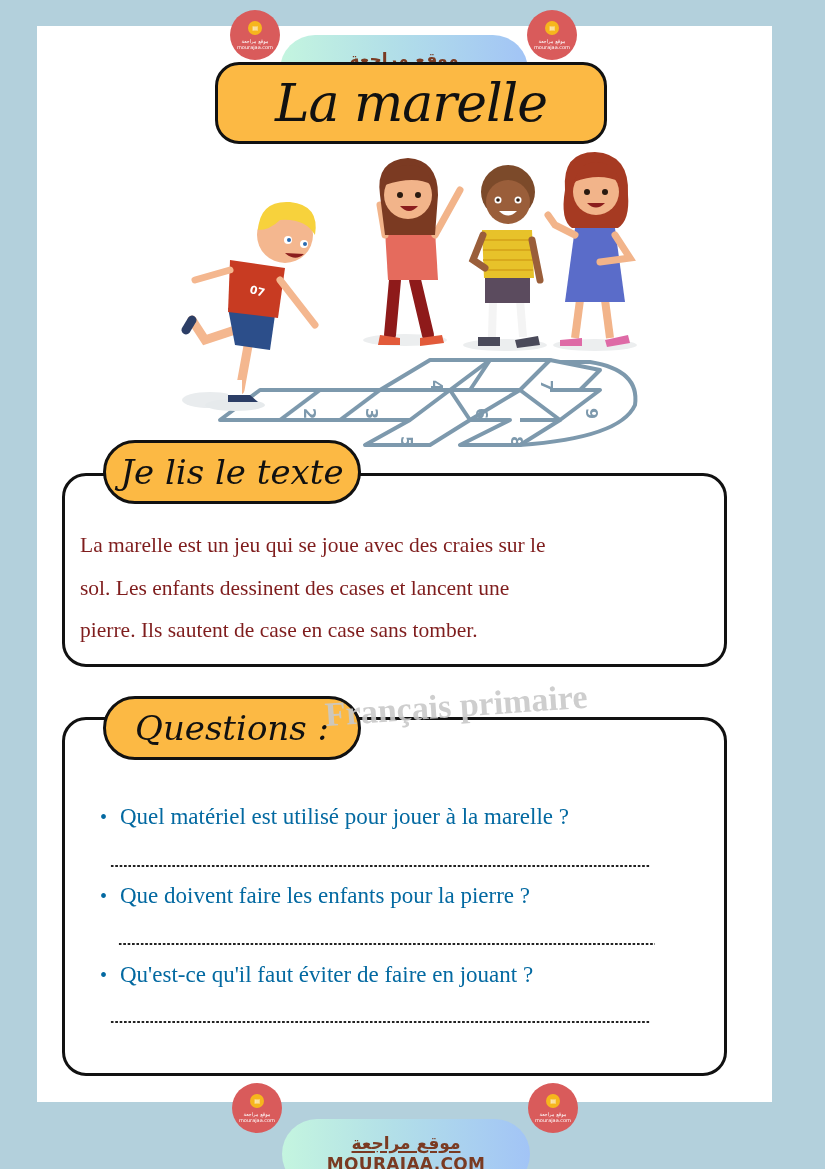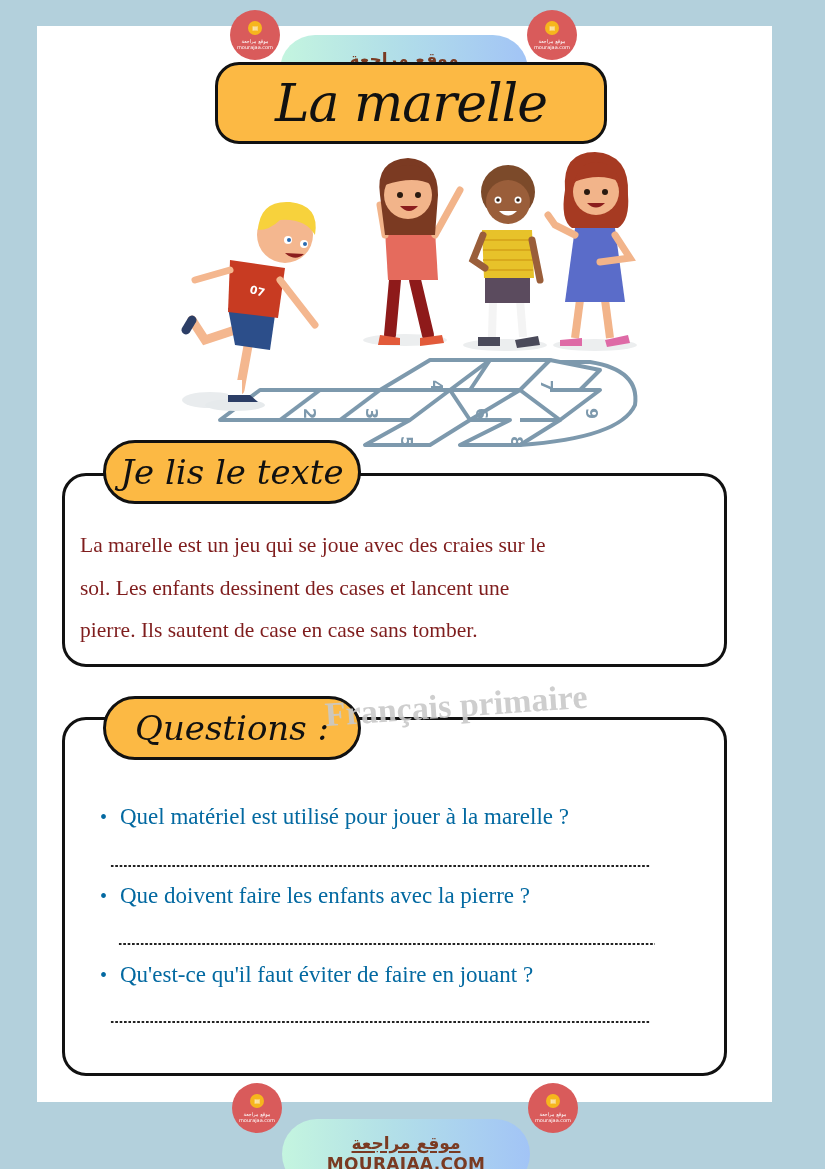--- a/index.html
+++ b/index.html
@@ -225,21 +225,21 @@
   <span class="script">Questions :</span>
 </div>
 <div class="watermark">Français primaire</div>
 
 <div class="question" style="top:804px;">
   <span class="bullet">•</span><span>Quel matériel est utilisé pour jouer à la marelle ?</span>
 </div>
 <div class="answer-line" style="left:110px; top:864px; width:540px;"></div>
 
 <div class="question" style="top:883px;">
-  <span class="bullet">•</span><span>Que doivent faire les enfants avec la pierre ?</span>
+  <span class="bullet">•</span><span>Que doivent faire les enfants pour la pierre ?</span>
 </div>
 <div class="answer-line" style="left:118px; top:942px; width:537px;"></div>
 
 <div class="question" style="top:962px;">
   <span class="bullet">•</span><span>Qu'est-ce qu'il faut éviter de faire en jouant ?</span>
 </div>
 <div class="answer-line" style="left:110px; top:1020px; width:540px;"></div>
 
 <div class="brand-logo" style="left:232px; top:1083px;">
   <div class="dot">▤</div>

